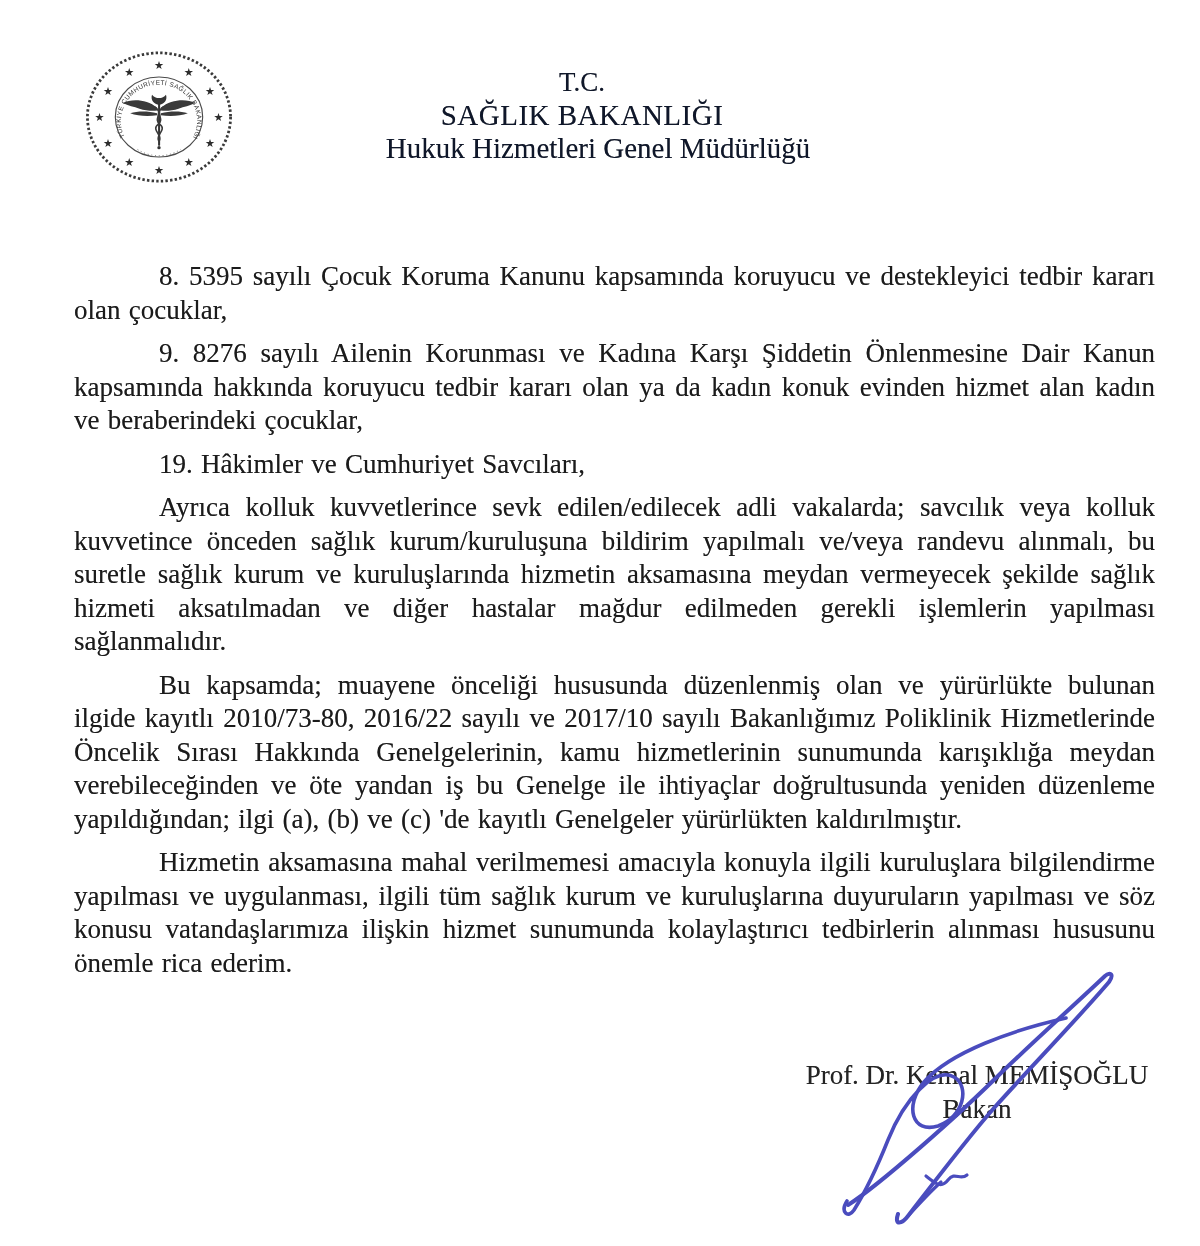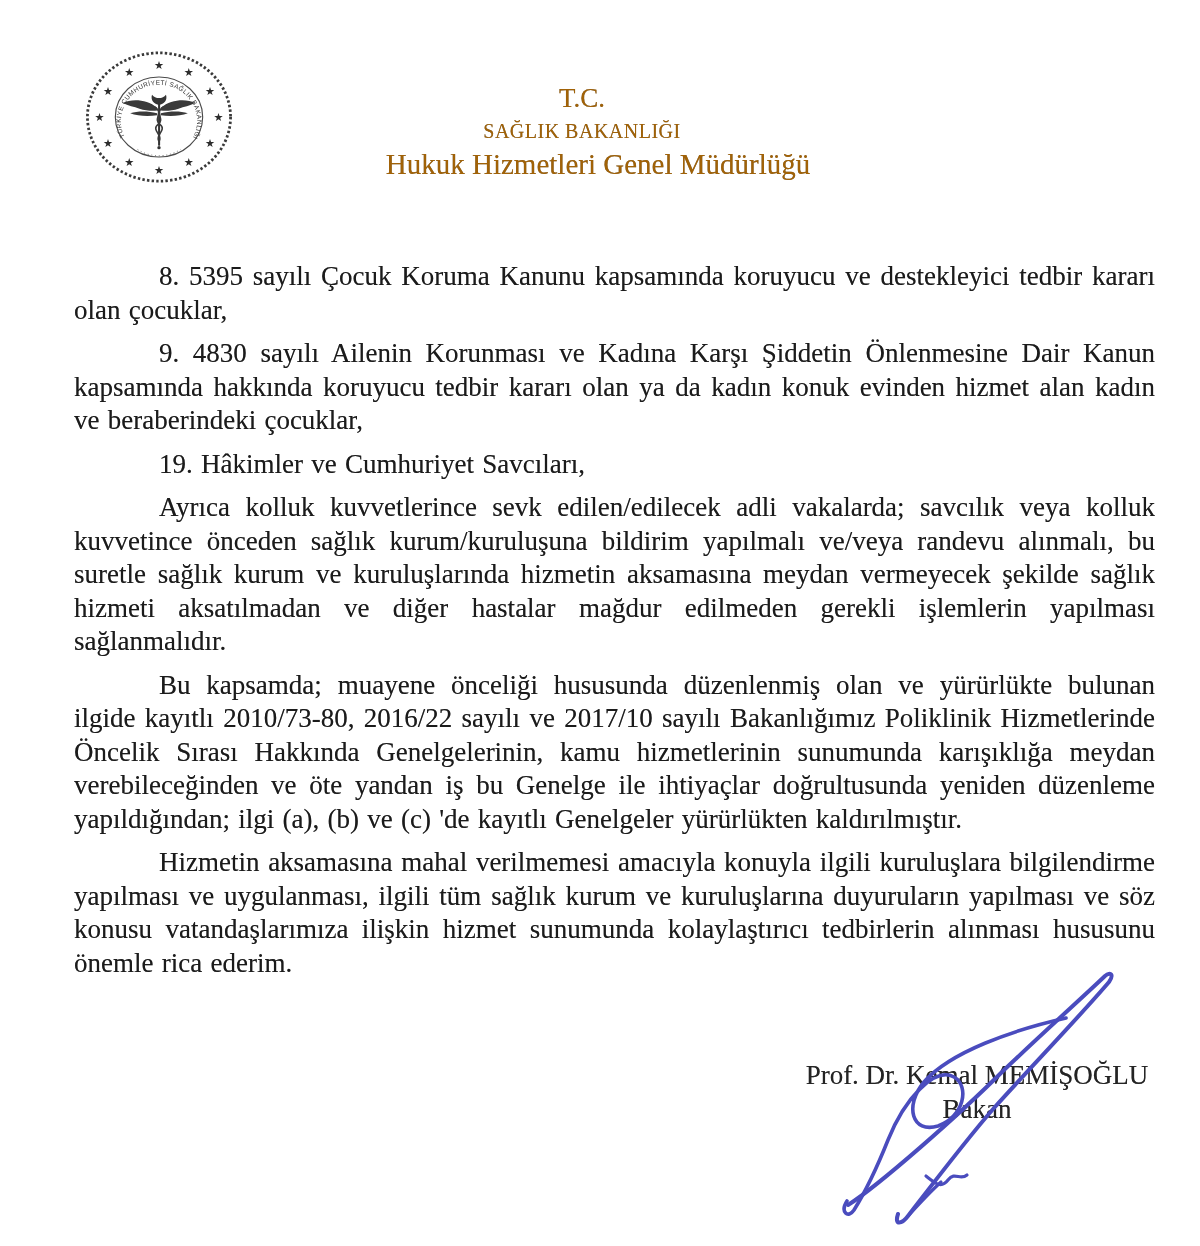--- a/index.html
+++ b/index.html
@@ -8,27 +8,27 @@
     width:1200px;height:1246px;
     background:#ffffff;
     font-family:"Liberation Serif","DejaVu Serif",serif;
     color:#1c1c1c;
     overflow:hidden;
   }
   
   .emblem{position:absolute;left:80px;top:45px;width:158px;height:144px;}
   
   .letterhead{
-    position:absolute;left:0;top:82px;width:1164px;
+    position:absolute;left:0;top:66px;width:1164px;
     text-align:center;line-height:33px;
-    color:#a16207;
+    color:#0f172a;
     text-shadow:0 0 .5px rgba(40,40,40,.55);
   }
   .letterhead .tc{font-size:27px;}
-  .letterhead .ministry{font-size:20px;letter-spacing:.5px;}
+  .letterhead .ministry{font-size:29px;letter-spacing:.5px;}
   .letterhead .department{font-size:29px;margin-left:32px;}
   
   .doc-text{
     position:absolute;left:64px;top:250px;width:1101px;
     font-size:27px;line-height:33.5px;
     text-align:justify;
     color:#1b1b1b;
     word-spacing:1.5px;
     text-shadow:0 0 .4px rgba(30,30,30,.5);
   }
@@ -92,21 +92,21 @@
   </svg>
 
   <div class="letterhead">
     <div class="tc">T.C.</div>
     <div class="ministry">SAĞLIK BAKANLIĞI</div>
     <div class="department">Hukuk Hizmetleri Genel Müdürlüğü</div>
   </div>
 
   <div class="doc-text">
     <p>8. 5395 sayılı Çocuk Koruma Kanunu kapsamında koruyucu ve destekleyici tedbir kararı olan çocuklar,</p>
-    <p>9. 4830 sayılı Ailenin Korunması ve Kadına Karşı Şiddetin Önlenmesine Dair Kanun kapsamında hakkında koruyucu tedbir kararı olan ya da kadın konuk evinden hizmet alan kadın ve beraberindeki çocuklar,</p>
+    <p>9. 8276 sayılı Ailenin Korunması ve Kadına Karşı Şiddetin Önlenmesine Dair Kanun kapsamında hakkında koruyucu tedbir kararı olan ya da kadın konuk evinden hizmet alan kadın ve beraberindeki çocuklar,</p>
     <p>19. Hâkimler ve Cumhuriyet Savcıları,</p>
     <p>Ayrıca kolluk kuvvetlerince sevk edilen/edilecek adli vakalarda; savcılık veya kolluk kuvvetince önceden sağlık kurum/kuruluşuna bildirim yapılmalı ve/veya randevu alınmalı, bu suretle sağlık kurum ve kuruluşlarında hizmetin aksamasına meydan vermeyecek şekilde sağlık hizmeti aksatılmadan ve diğer hastalar mağdur edilmeden gerekli işlemlerin yapılması sağlanmalıdır.</p>
     <p>Bu kapsamda; muayene önceliği hususunda düzenlenmiş olan ve yürürlükte bulunan ilgide kayıtlı 2010/73-80, 2016/22 sayılı ve 2017/10 sayılı Bakanlığımız Poliklinik Hizmetlerinde Öncelik Sırası Hakkında Genelgelerinin, kamu hizmetlerinin sunumunda karışıklığa meydan verebileceğinden ve öte yandan iş bu Genelge ile ihtiyaçlar doğrultusunda yeniden düzenleme yapıldığından; ilgi (a), (b) ve (c) 'de kayıtlı Genelgeler yürürlükten kaldırılmıştır.</p>
     <p>Hizmetin aksamasına mahal verilmemesi amacıyla konuyla ilgili kuruluşlara bilgilendirme yapılması ve uygulanması, ilgili tüm sağlık kurum ve kuruluşlarına duyuruların yapılması ve söz konusu vatandaşlarımıza ilişkin hizmet sunumunda kolaylaştırıcı tedbirlerin alınması hususunu önemle rica ederim.</p>
   </div>
 
   <div class="sig-block">
     <div>Prof. Dr. Kemal MEMİŞOĞLU</div>
     <div>Bakan</div>
   </div>

